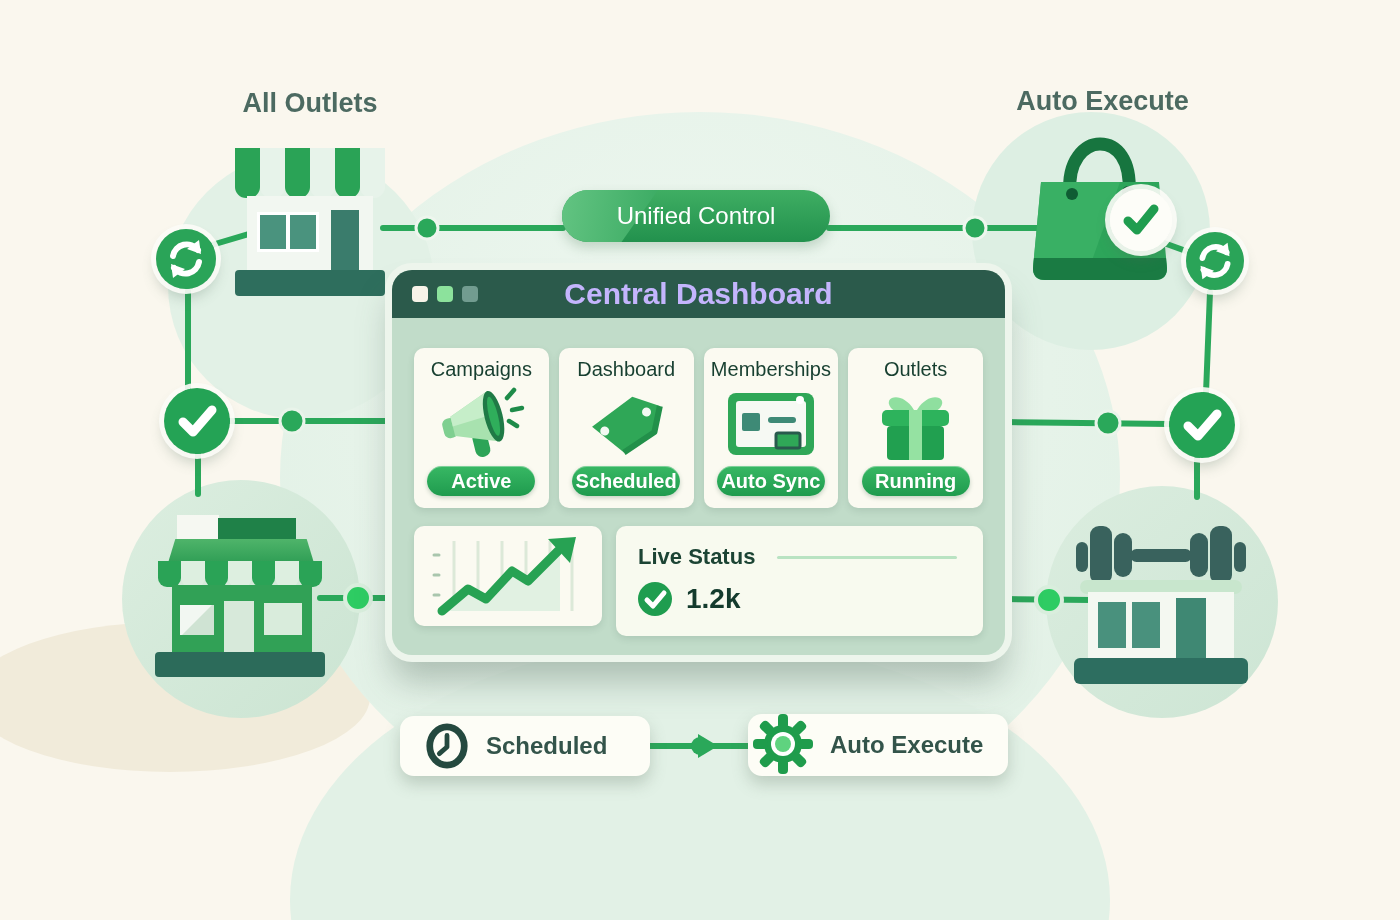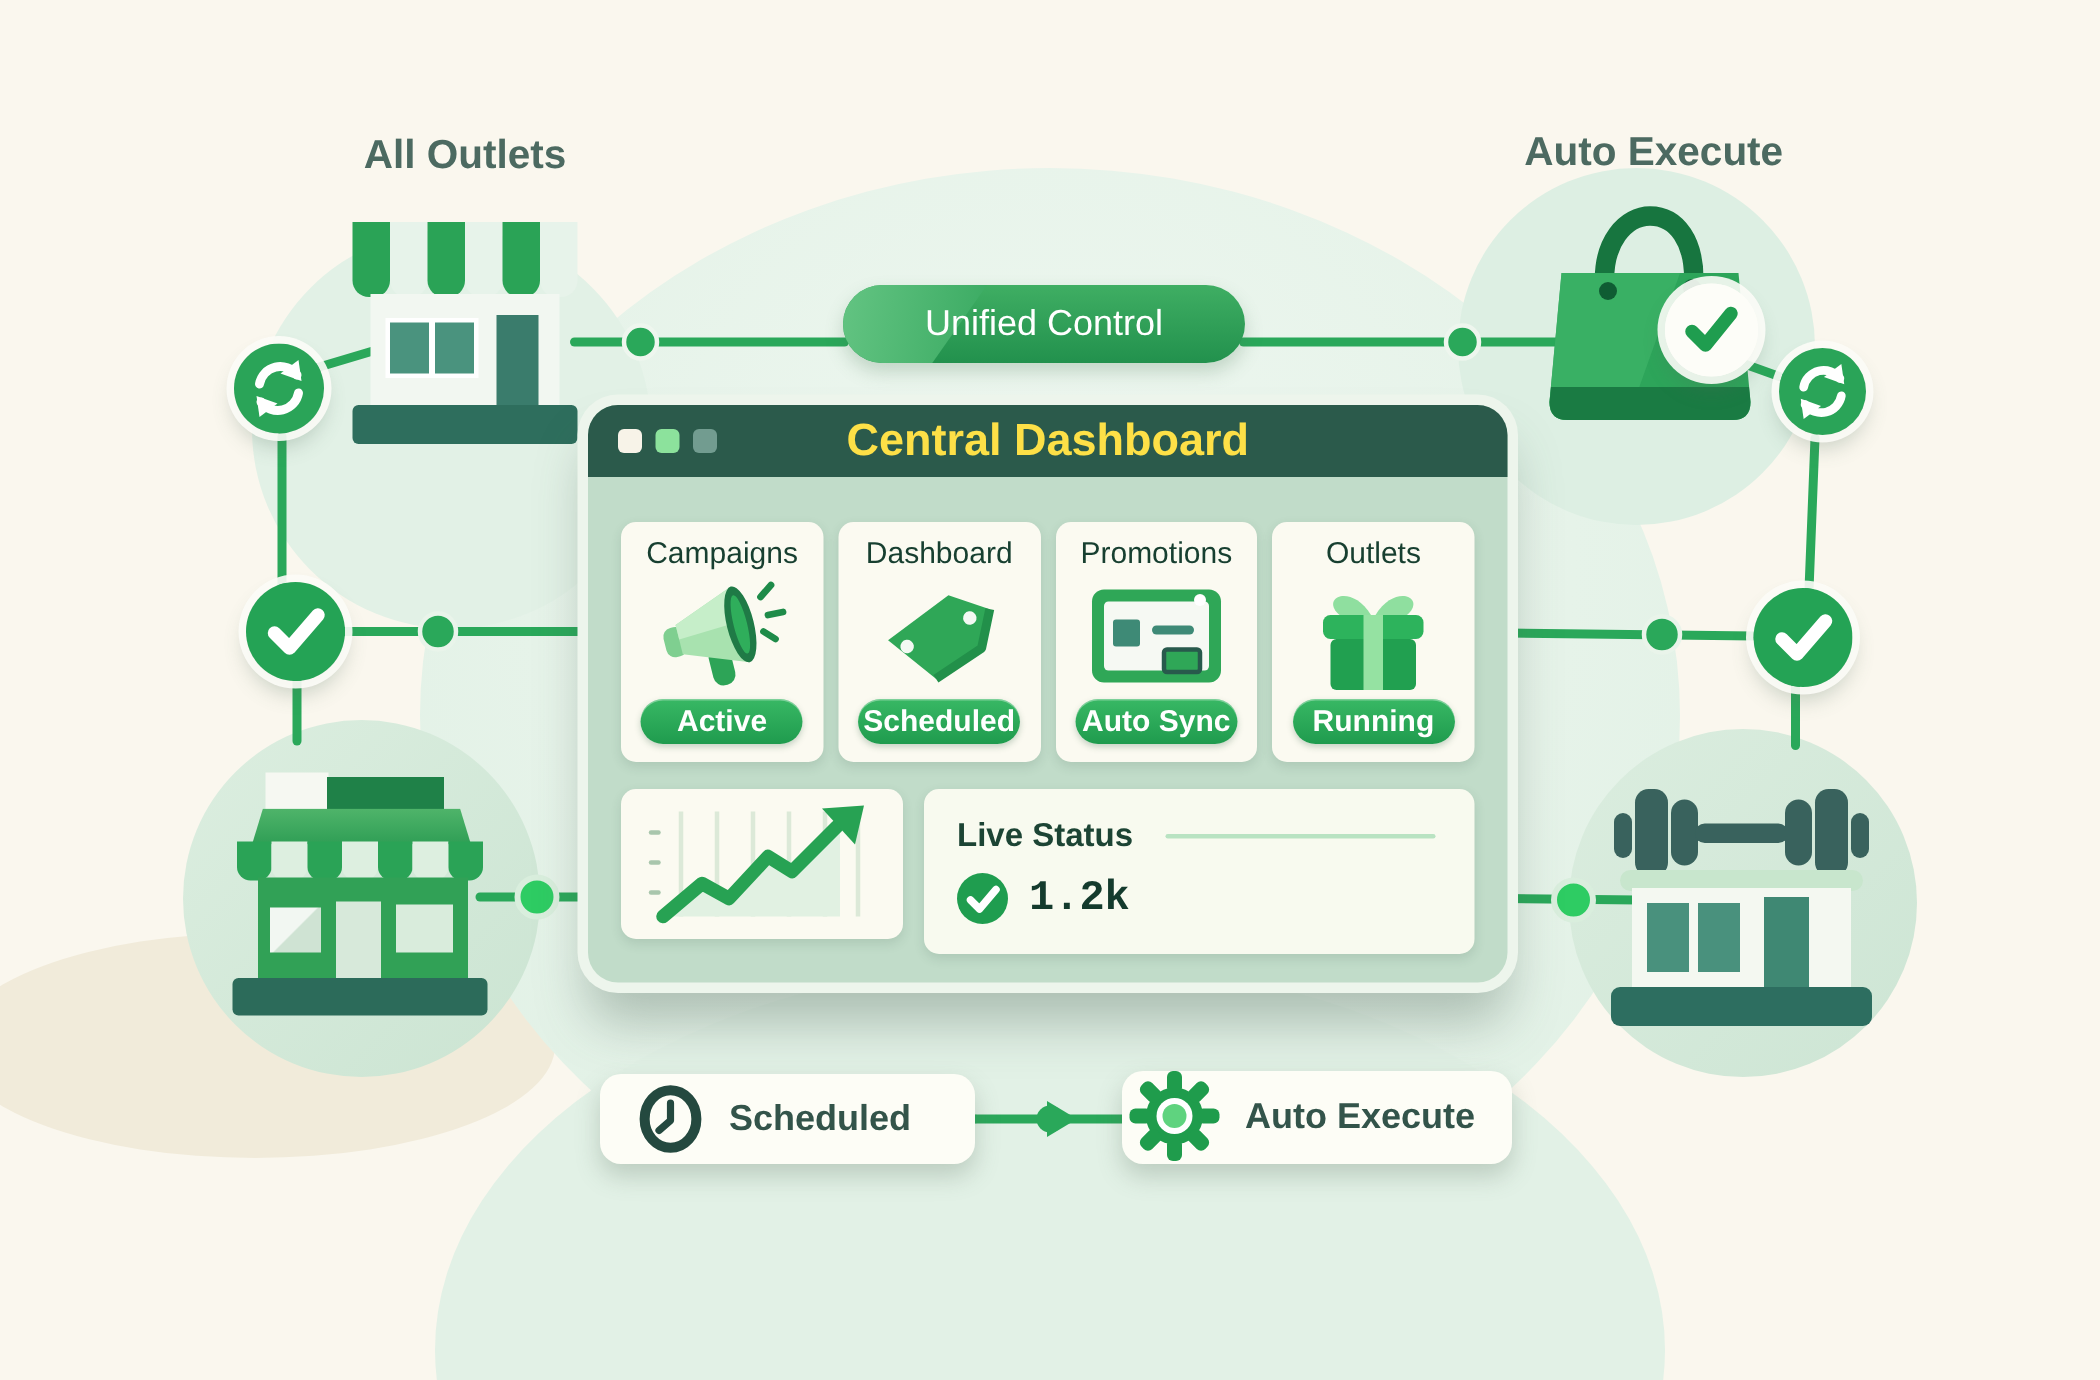--- a/index.html
+++ b/index.html
@@ -99,21 +99,21 @@
     box-shadow:0 0 0 7px #edf5ec,0 26px 34px rgba(70,95,80,.35);
   }
   .window::after{
     content:'';position:absolute;left:3px;right:3px;bottom:-15px;height:36px;
     background:linear-gradient(180deg,#475c53,#38504a);border-radius:18px;z-index:-1;
   }
   .titlebar{
     position:absolute;left:0;right:0;top:0;height:48px;background:#2b5a4b;
     border-radius:20px 20px 0 0;display:flex;align-items:center;justify-content:center;
   }
-  .titlebar .title{color:#fde047;font-size:30px;font-weight:700;}
+  .titlebar .title{color:#c4b5fd;font-size:30px;font-weight:700;}
   .dots{position:absolute;left:20px;top:16px;display:flex;gap:9px;}
   .dots i{width:16px;height:16px;border-radius:4px;display:block;}
   .dot-1{background:#f7f3e8;}
   .dot-2{background:#8ce29c;}
   .dot-3{background:#729c90;}
   .cards{position:absolute;left:22px;right:22px;top:78px;height:160px;
     display:grid;grid-template-columns:repeat(4,1fr);gap:10px;}
   .card{
     background:#fbfaf1;border-radius:10px;box-shadow:0 3px 7px rgba(50,80,60,.13);
     display:flex;flex-direction:column;align-items:center;padding:10px 6px 12px;box-sizing:border-box;
@@ -129,21 +129,21 @@
     box-shadow:inset 0 1px 0 rgba(255,255,255,.35),0 2px 4px rgba(40,90,60,.25);
   }
   .bottomrow{position:absolute;left:22px;right:22px;top:256px;display:flex;gap:14px;justify-content:center;}
   .chart-card{width:188px;height:100px;background:#fbfaf1;border-radius:10px;
     box-shadow:0 3px 7px rgba(50,80,60,.13);display:flex;align-items:center;justify-content:center;}
   .live-card{flex:1;height:110px;background:#f8faef;border-radius:10px;
     box-shadow:0 3px 7px rgba(50,80,60,.13);padding:18px 22px;box-sizing:border-box;}
   .live-head{display:flex;align-items:center;}
   .live-label{font-size:22px;font-weight:700;color:#1c4434;}
   .live-line{height:3px;width:180px;background:#b9e3c2;border-radius:2px;margin-left:22px;}
-  .live-val{display:flex;align-items:center;gap:14px;margin-top:12px;font-family:Liberation Mono, monospace;}
+  .live-val{display:flex;align-items:center;gap:14px;margin-top:12px;}
   .live-val svg{display:block;}
   .live-value{font-size:28px;font-weight:800;color:#143b2d;}
   
   .flow-pill{
     position:absolute;background:#fdfdf6;border-radius:14px;
     box-shadow:0 8px 16px rgba(90,110,95,.28);
     display:flex;align-items:center;
   }
   .sched-pill{left:400px;top:716px;width:250px;height:60px;padding-left:24px;gap:16px;box-sizing:border-box;}
   .exec-pill{left:748px;top:714px;width:260px;height:62px;box-sizing:border-box;}
@@ -352,21 +352,21 @@
               <path d="M84,27 L75,52 L42,68" stroke="#22904a" stroke-width="6" fill="none" stroke-linejoin="round"></path>
               <circle cx="26" cy="44" r="4.5" fill="#f3f9f3"></circle>
               <circle cx="70" cy="31" r="4.5" fill="#f3f9f3"></circle>
             </g>
           </svg>
         </div>
         <div class="status-pill">Scheduled</div>
       </div>
 
       <div class="card">
-        <span class="ctitle">Promotions</span>
+        <span class="ctitle">Memberships</span>
         <div class="cicon-box">
           <svg width="94" height="74" viewBox="0 0 94 74">
             <rect x="4" y="6" width="86" height="62" rx="8" fill="#2fa757"></rect>
             <rect x="12" y="14" width="70" height="46" rx="3" fill="#f6f9f3"></rect>
             <rect x="18" y="26" width="18" height="18" rx="2" fill="#3e8a76"></rect>
             <rect x="44" y="30" width="28" height="6" rx="3" fill="#3e8a76"></rect>
             <rect x="52" y="46" width="24" height="15" rx="2" fill="#2fa757" stroke="#285a4c" stroke-width="3"></rect>
             <circle cx="76" cy="13" r="4" fill="#ffffff"></circle>
           </svg>
         </div>

